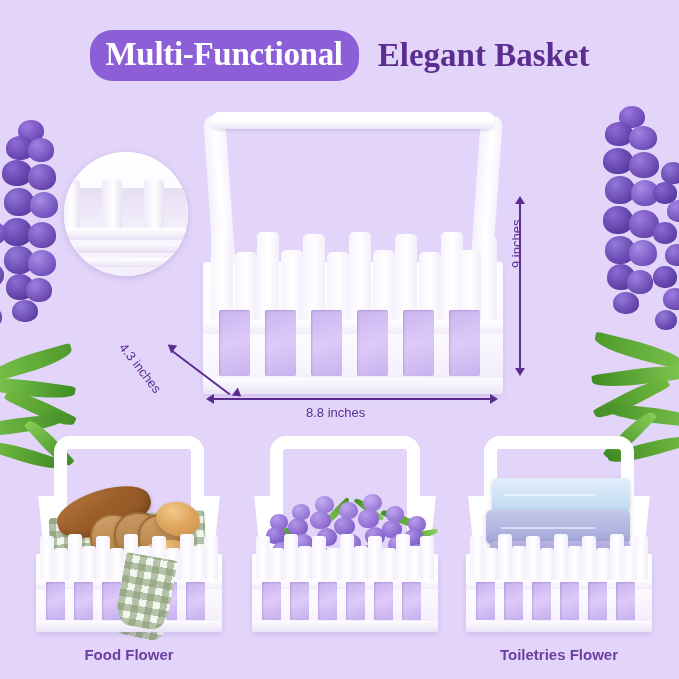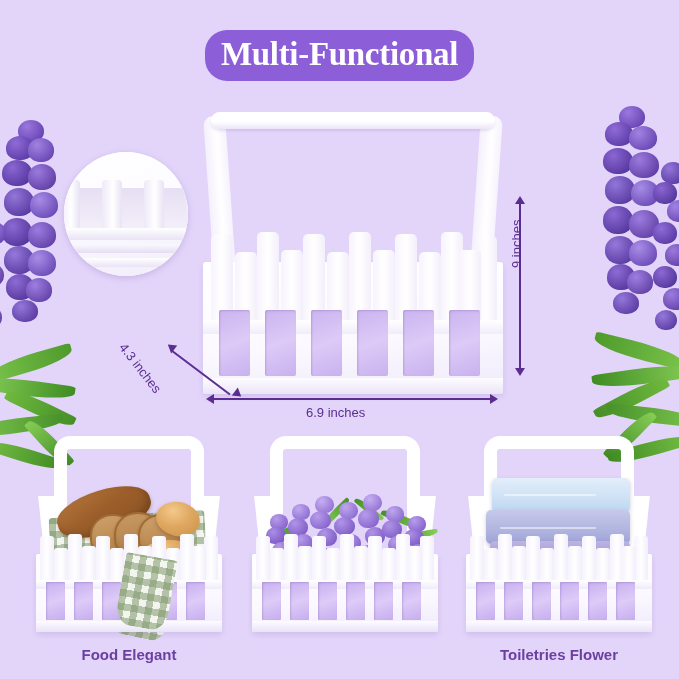--- a/index.html
+++ b/index.html
@@ -181,20 +181,21 @@
   
   .plant-leaf{position:absolute;transform-origin:bottom center;}
 </style>
 </head>
 <body>
 
 <div id="stage">
 
   <div class="title-row">
     <span class="badge">Multi-Functional</span>
+    <span class="title-rest">Elegant Basket</span>
   </div>
 
   <div style="position:absolute;left:-16px;top:118px;width:132px;height:360px;">
 
     <div style="position:absolute;left:18px;top:0px;width:62px;height:210px;">
       <div class="lav-bud" style="left:16px;top:2px;width:26px;height:22px;background:radial-gradient(circle at 35% 30%,#9a78dd,#5b37a8);"></div>
       <div class="lav-bud" style="left:4px;top:18px;width:28px;height:24px;background:radial-gradient(circle at 35% 30%,#8f6bd6,#4e2e9a);"></div>
       <div class="lav-bud" style="left:26px;top:20px;width:26px;height:24px;background:radial-gradient(circle at 35% 30%,#a183e2,#5b37a8);"></div>
       <div class="lav-bud" style="left:0px;top:42px;width:30px;height:26px;background:radial-gradient(circle at 35% 30%,#8a66d2,#472a90);"></div>
       <div class="lav-bud" style="left:26px;top:46px;width:28px;height:26px;background:radial-gradient(circle at 35% 30%,#9b7ade,#533096);"></div>
@@ -317,21 +318,21 @@
     <div class="dim-line" style="left:519px;top:200px;width:1.5px;height:172px;"></div>
     <div class="arrowhead" style="left:515px;top:196px;border-left:5px solid transparent;border-right:5px solid transparent;border-bottom:8px solid #5b2d91;"></div>
     <div class="arrowhead" style="left:515px;top:368px;border-left:5px solid transparent;border-right:5px solid transparent;border-top:8px solid #5b2d91;"></div>
     <div class="dim-label" style="left:509px;top:268px;transform:rotate(-90deg);transform-origin:left top;">9 inches</div>
   </div>
 
   <div>
     <div class="dim-line" style="left:212px;top:398px;width:282px;height:1.5px;"></div>
     <div class="arrowhead" style="left:206px;top:394px;border-top:5px solid transparent;border-bottom:5px solid transparent;border-right:8px solid #5b2d91;"></div>
     <div class="arrowhead" style="left:490px;top:394px;border-top:5px solid transparent;border-bottom:5px solid transparent;border-left:8px solid #5b2d91;"></div>
-    <div class="dim-label" style="left:306px;top:405px;">6.9 inches</div>
+    <div class="dim-label" style="left:306px;top:405px;">8.8 inches</div>
   </div>
 
   <div>
     <div class="dim-line" style="left:171px;top:349px;width:74px;height:1.5px;transform:rotate(37deg);transform-origin:left center;"></div>
     <div class="arrowhead" style="left:167px;top:342px;border-top:5px solid transparent;border-bottom:5px solid transparent;border-right:8px solid #5b2d91;transform:rotate(37deg);"></div>
     <div class="arrowhead" style="left:234px;top:389px;border-top:5px solid transparent;border-bottom:5px solid transparent;border-left:8px solid #5b2d91;transform:rotate(37deg);"></div>
     <div class="dim-label" style="left:128px;top:340px;transform:rotate(52deg);transform-origin:left top;">4.3 inches</div>
   </div>
 
   <div class="sb" style="left:36px;top:436px;">
@@ -374,21 +375,21 @@
       <div class="sb-open" style="left:38px;top:28px;"></div>
       <div class="sb-open" style="left:66px;top:28px;"></div>
       <div class="sb-open" style="left:94px;top:28px;"></div>
       <div class="sb-open" style="left:122px;top:28px;"></div>
       <div class="sb-open" style="left:150px;top:28px;"></div>
       <div class="sb-base"></div>
     </div>
 
     <div class="cloth-check" style="left:84px;top:120px;width:52px;height:72px;transform:rotate(10deg);border-radius:3px 3px 30% 30%;opacity:.97;"></div>
   </div>
-  <div class="caption" style="left:19px;top:646px;">Food Elegant</div>
+  <div class="caption" style="left:19px;top:646px;">Food Flower</div>
 
   <div class="sb" style="left:252px;top:436px;">
     <div class="sb-handle"></div>
     <div class="sb-side l"></div>
     <div class="sb-side r"></div>
 
     <div style="position:absolute;left:-2px;top:52px;width:190px;height:100px;">
 
       <div class="leaf" style="left:12px;top:42px;width:40px;height:8px;background:linear-gradient(90deg,#7cc64d,#458f26);transform:rotate(-22deg);"></div>
       <div class="leaf" style="left:130px;top:28px;width:46px;height:8px;background:linear-gradient(270deg,#7cc64d,#458f26);transform:rotate(24deg);"></div>

